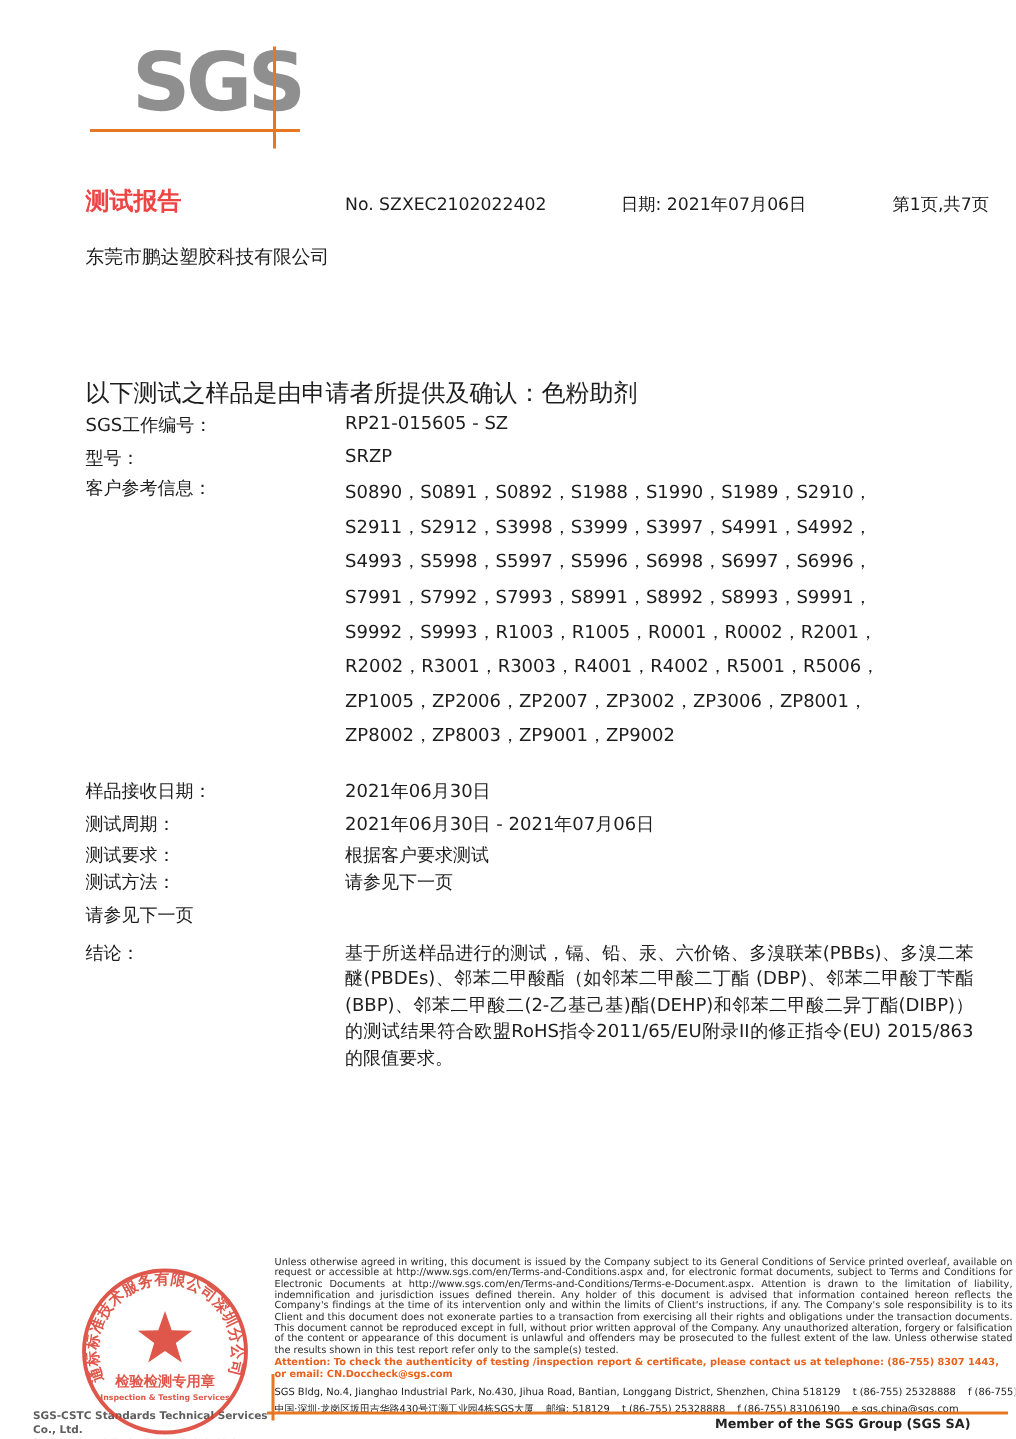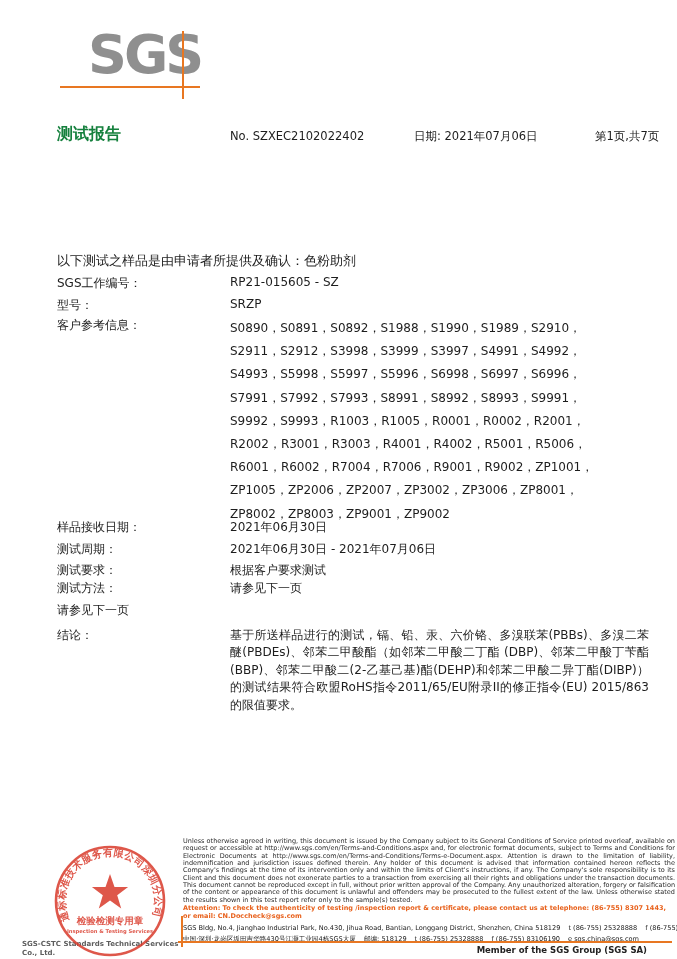--- a/index.html
+++ b/index.html
@@ -8,28 +8,28 @@
     font-family:"DejaVu Sans","Liberation Sans",sans-serif;color:#1d1d1d;
   }
   
   .logo-text{
     position:absolute;left:88px;top:28px;font-size:54px;line-height:54px;
     font-weight:800;color:#8f8f8f;letter-spacing:-3px;
   }
   .logo-hline{position:absolute;left:60px;top:86px;width:140px;height:2px;background:#e87722;}
   .logo-vline{position:absolute;left:182px;top:31px;width:2px;height:68px;background:#e87722;}
   
-  .report-title{position:absolute;left:57px;top:124px;font-size:16px;font-weight:700;color:#15803d;}
+  .report-title{position:absolute;left:57px;top:124px;font-size:16px;font-weight:700;color:#ef4444;}
   .report-no{position:absolute;left:230px;top:129px;font-size:11.5px;}
   .report-date{position:absolute;left:414px;top:129px;font-size:11.5px;text-align:center;}
   .report-page{position:absolute;left:551px;top:129px;font-size:11.5px;margin-left:44px;}
   
   .company{position:absolute;left:57px;top:160px;font-size:12.5px;line-height:22px;font-weight:500;}
   
-  .statement{position:absolute;left:57px;top:252px;font-size:13px;}
+  .statement{position:absolute;left:57px;top:252px;font-size:16px;}
   .row{position:absolute;left:57px;right:28px;display:flex;font-size:12px;}
   .row .lbl{width:173px;flex:0 0 173px;}
   .row .val{flex:1;}
   .ref-lines span{display:block;line-height:23.2px;}
   .conclusion-val{line-height:17.4px;text-align:justify;}
   
   .footer-right{position:absolute;left:183px;top:838px;width:492px;}
   .legal{font-size:6.5px;line-height:7.35px;text-align:justify;color:#2b2b2b;margin:0;}
   .attention{font-size:6.5px;line-height:7.4px;color:#e8611c;font-weight:700;margin:1px 0 0 0;}
   .addr-line{font-size:6.6px;line-height:11px;color:#1a1a1a;white-space:nowrap;}
@@ -52,20 +52,21 @@
   <div class="logo-text">SGS</div>
   <div class="logo-hline"></div>
   <div class="logo-vline"></div>
 
   <div class="report-title">测试报告</div>
   <div class="report-no">No. SZXEC2102022402</div>
   <div class="report-date">日期: 2021年07月06日</div>
   <div class="report-page">第1页,共7页</div>
 
   <div class="company">
+    <div>东莞市鹏达塑胶科技有限公司</div>
   </div>
 
   <div class="statement">以下测试之样品是由申请者所提供及确认：色粉助剂</div>
 
   <div class="row" style="top:275px">
     <div class="lbl">SGS工作编号：</div>
     <div class="val">RP21-015605 - SZ</div>
   </div>
 
   <div class="row" style="top:297px">
@@ -75,21 +76,20 @@
 
   <div class="row" style="top:317px">
     <div class="lbl">客户参考信息：</div>
     <div class="val ref-lines">
       <span>S0890，S0891，S0892，S1988，S1990，S1989，S2910，</span>
       <span>S2911，S2912，S3998，S3999，S3997，S4991，S4992，</span>
       <span>S4993，S5998，S5997，S5996，S6998，S6997，S6996，</span>
       <span>S7991，S7992，S7993，S8991，S8992，S8993，S9991，</span>
       <span>S9992，S9993，R1003，R1005，R0001，R0002，R2001，</span>
       <span>R2002，R3001，R3003，R4001，R4002，R5001，R5006，</span>
-      <span>R6001，R6002，R7004，R7006，R9001，R9002，ZP1001，</span>
       <span>ZP1005，ZP2006，ZP2007，ZP3002，ZP3006，ZP8001，</span>
       <span>ZP8002，ZP8003，ZP9001，ZP9002</span>
     </div>
   </div>
 
   <div class="row" style="top:519px">
     <div class="lbl">样品接收日期：</div>
     <div class="val">2021年06月30日</div>
   </div>
 

